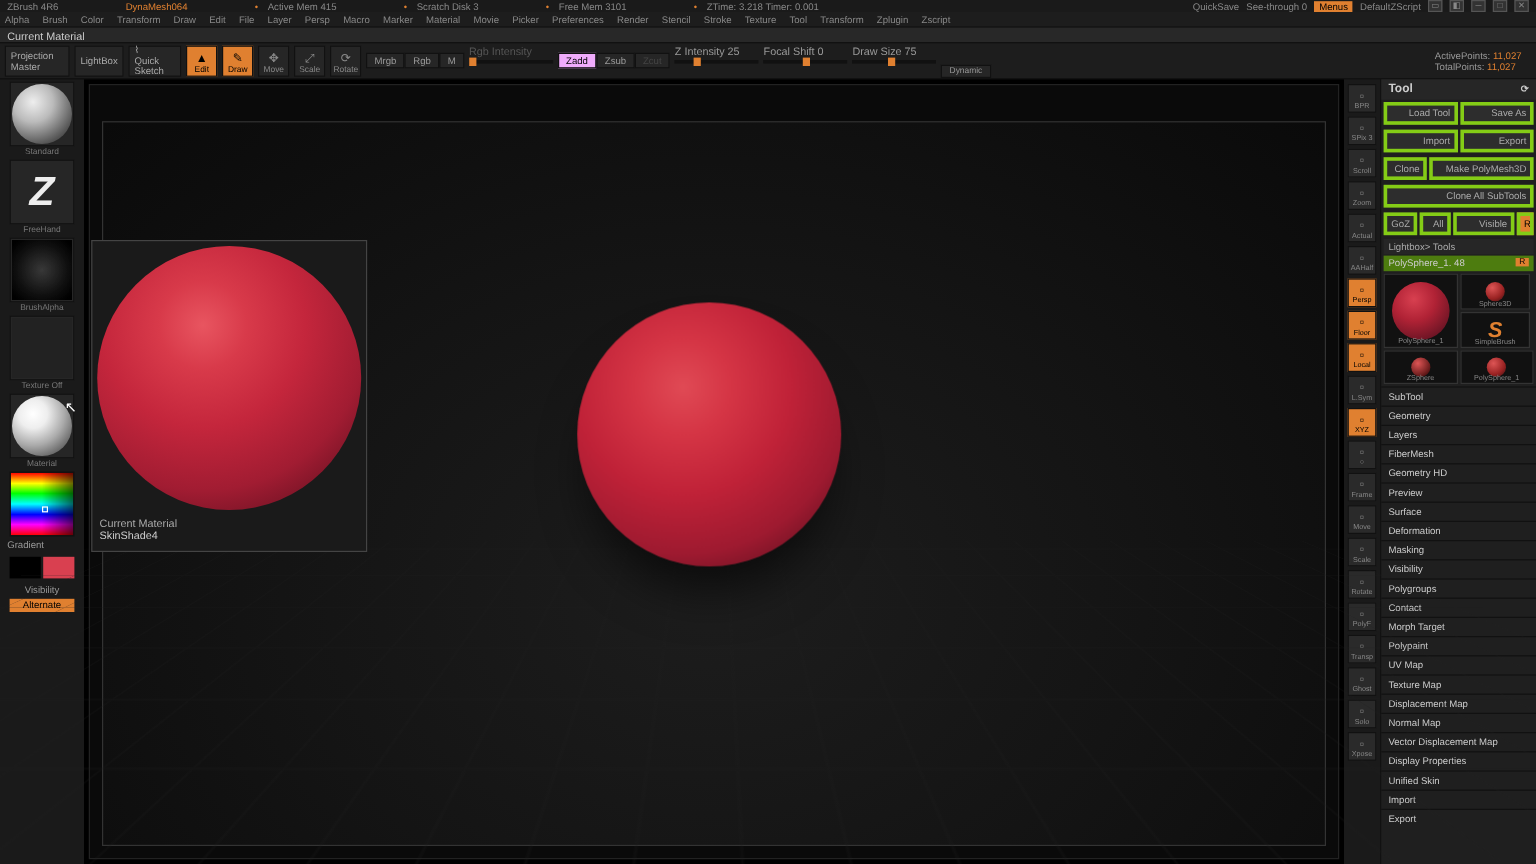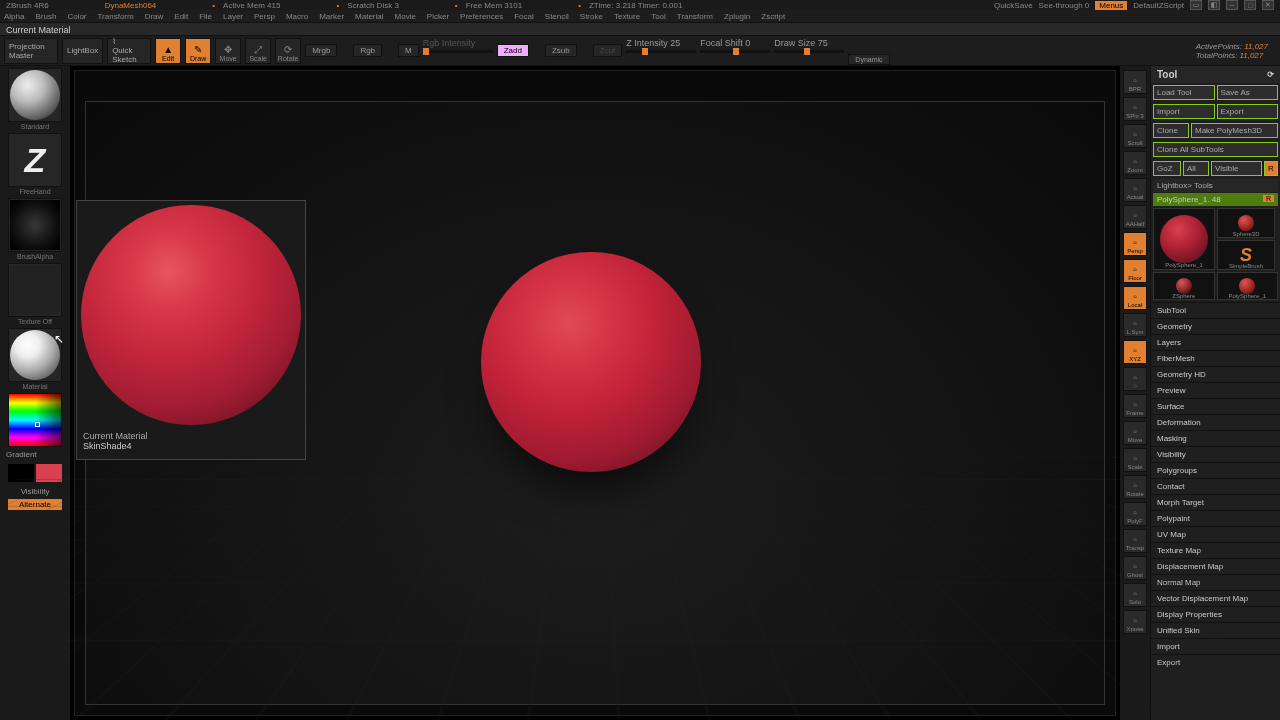--- a/index.html
+++ b/index.html
@@ -18,27 +18,27 @@
 
 
 .statusline { height:14px; background:#282828; color:#ccc; font-size:9px; padding:2px 6px; border-top:1px solid #111; border-bottom:1px solid #111; }
 
 
 .toolbar { height:30px; background:#1d1d1d; display:flex; align-items:center; padding:0 4px; gap:4px; border-bottom:1px solid #111; }
 .tb-cell { background:#262626; height:26px; padding:2px 4px; display:flex; flex-direction:column; justify-content:center; font-size:8px; color:#aaa; border:1px solid #111; }
 .tb-btn { width:26px; height:26px; background:#262626; border:1px solid #111; display:flex; flex-direction:column; align-items:center; justify-content:flex-end; font-size:7px; color:#888; cursor:pointer; padding-bottom:1px; }
 .tb-btn.active { background:#e08030; color:#000; }
 .tb-btn .icon { font-size:10px; line-height:10px; }
-.tb-slot { display:flex; align-items:center; gap:16px; }
+.tb-slot { display:flex; align-items:center; gap:0; }
 .tb-label { background:#262626; height:13px; padding:1px 6px; font-size:8px; color:#999; border:1px solid #111; display:flex; align-items:center; }
 .tb-label.active { background:#f0abfc; color:#000;text-align:right; }
 .tb-slider { display:flex; flex-direction:column; height:26px; justify-content:flex-start; }
 .tb-slider .track { width:70px; height:3px; background:#111; position:relative; margin-top:2px; }
 .tb-slider .thumb { position:absolute; top:-2px; width:6px; height:7px; background:#e08030; }
-.stats { display:flex; flex-direction:column; font-size:8px; color:#999; margin-left:auto; margin-right:8px;font-style:italic; }
+.stats { display:flex; flex-direction:column; font-size:8px; color:#999; margin-left:auto; margin-right:8px; }
 .stats span.v { color:#e08030; }
 
 
 .main { display:flex; height:654px; }
 
 
 .lefttray { width:70px; background:#1a1a1a; padding:2px; display:flex; flex-direction:column; gap:2px; }
 .tray-slot { width:54px; margin:0 auto; background:#262626; border:1px solid #111; position:relative; cursor:pointer; }
 .tray-slot .lbl { position:absolute; bottom:-9px; left:0; right:0; text-align:center; font-size:7px; color:#777; }
 .brush-sphere { width:50px; height:50px; border-radius:50%; background:radial-gradient(circle at 35% 30%, #eee 0%, #bbb 35%, #555 75%, #222 100%); margin:1px auto; }
@@ -75,21 +75,21 @@
 .rightshelf { width:30px; background:#1a1a1a; display:flex; flex-direction:column; align-items:center; gap:3px; padding:4px 0; }
 .shelf-btn { width:24px; height:24px; background:#2a2a2a; border:1px solid #111; font-size:6px; color:#888; display:flex; flex-direction:column; align-items:center; justify-content:flex-end; cursor:pointer; padding-bottom:1px; }
 .shelf-btn.on { background:#e08030; color:#000; }
 .shelf-btn .ic { font-size:10px; line-height:10px; }
 
 
 .rightpanel { width:130px; background:#1f1f1f; border-left:1px solid #111; display:flex; flex-direction:column; font-size:8px; overflow:hidden; }
 .rphead { background:#262626; padding:3px 6px; font-size:10px; color:#ccc; font-weight:bold; display:flex; align-items:center; }
 .rphead .collapse { margin-left:auto; font-size:8px; cursor:pointer; }
 .rp-row { display:flex; gap:2px; padding:2px; }
-.rp-btn { flex:1; background:#2d2d2d; border:1px solid #84cc16; padding:2px 3px; text-align:left; color:#aaa; cursor:pointer; font-size:8px; white-space:nowrap; overflow:hidden; }
+.rp-btn { flex:1; background:#2d2d2d; border:3px solid #84cc16; padding:2px 3px; text-align:right; color:#aaa; cursor:pointer; font-size:8px; white-space:nowrap; overflow:hidden; }
 .rp-lightbox { background:#262626; padding:2px 4px; color:#aaa; margin:1px 2px; }
 .rp-name { background:#4d7c0f; padding:2px 4px; color:#ccc; margin:0 2px; display:flex; align-items:flex-start; }
 .rp-name .r { margin-left:auto; background:#e08030; color:#000; padding:0 3px; font-size:7px; }
 .tool-thumbs { display:flex; gap:2px; padding:2px; }
 .thumb-big { width:62px; height:62px; background:#111; border:1px solid #333; position:relative; display:flex; align-items:center; justify-content:center; }
 .thumb-big .sph { width:48px; height:48px; border-radius:50%; background:radial-gradient(circle at 38% 30%,#d84050,#b02235 40%,#6a1424 80%,#2a060e); }
 .thumb-big .lbl { position:absolute; bottom:1px; left:0; right:0; text-align:center; font-size:6px; color:#888; }
 .thumb-col { display:flex; flex-direction:column; gap:2px; }
 .thumb-sm { width:58px; height:30px; background:#111; border:1px solid #333; position:relative; display:flex; align-items:center; justify-content:center; }
 .thumb-sm .lbl { position:absolute; bottom:0; left:0; right:0; text-align:center; font-size:6px; color:#888; }
@@ -138,21 +138,21 @@
     <span>Edit</span>
     <span>File</span>
     <span>Layer</span>
     <span>Persp</span>
     <span>Macro</span>
     <span>Marker</span>
     <span>Material</span>
     <span>Movie</span>
     <span>Picker</span>
     <span>Preferences</span>
-    <span>Focal</span>
+    <span>Render</span>
     <span>Stencil</span>
     <span>Stroke</span>
     <span>Texture</span>
     <span>Tool</span>
     <span>Transform</span>
     <span>Zplugin</span>
     <span>Zscript</span>
   </div>
 
 <div class="statusline">Current Material</div>

